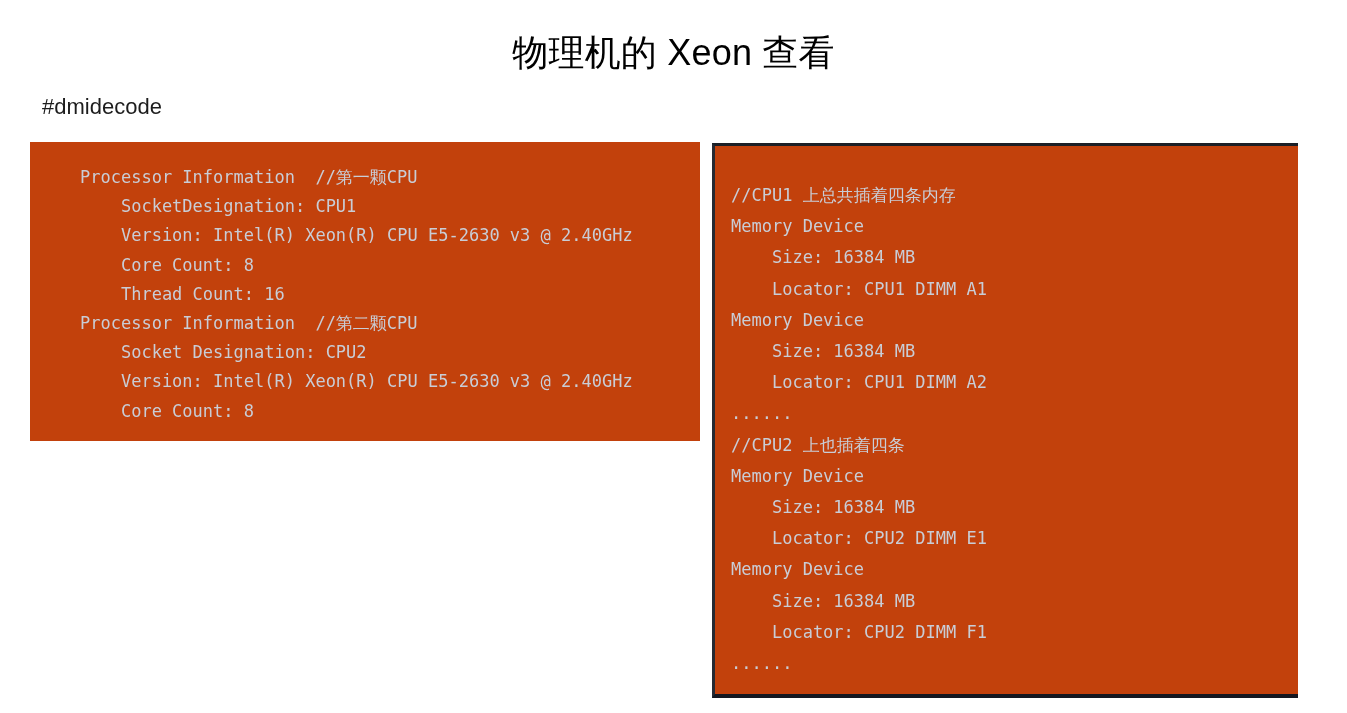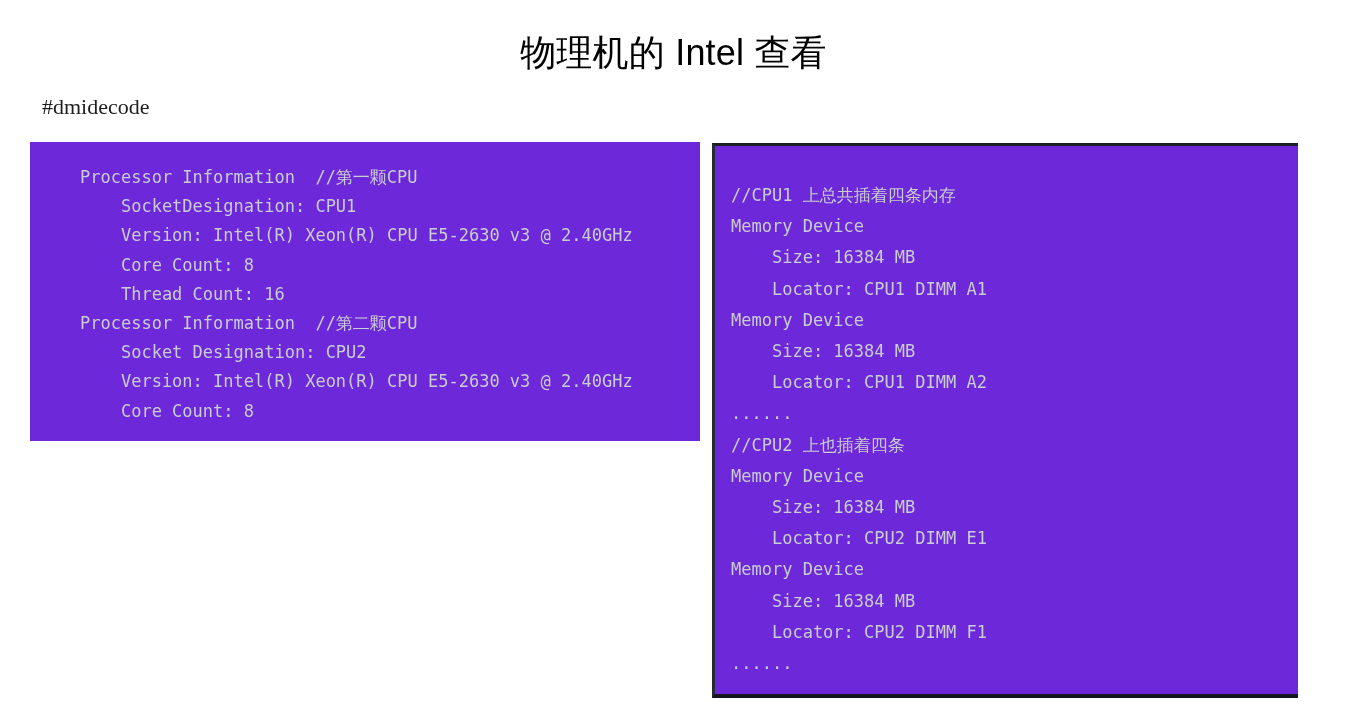--- a/index.html
+++ b/index.html
@@ -29,32 +29,32 @@
     color: #000000;
     white-space: pre;
     letter-spacing: 0.2px;
   }
 
   
   .command-caption {
     position: absolute;
     left: 42px;
     top: 92px;
-    font-family: Liberation Serif, serif;
+    font-family: Liberation Sans, sans-serif;
     font-size: 22px;
     font-weight: 400;
     line-height: 30px;
     color: #1d1d1d;
     white-space: pre;
   }
 
   
   .code-block {
     position: absolute;
-    background: #6d28d9;
+    background: #c2410c;
     box-sizing: border-box;
     overflow: hidden;
   }
   .code-block pre {
     margin: 0;
     font-family: "DejaVu Sans Mono", "Liberation Mono", monospace;
     font-size: 17px;
     line-height: 29.2px;
     color: #c9cdd6;
     white-space: pre;
@@ -83,21 +83,21 @@
     border-bottom: 4px solid #141720;
   }
   #memory-block pre {
     padding: 34px 0 0 16px;
     line-height: 31.2px;
   }
 </style>
 </head>
 <body>
 
-<h1 class="slide-title">物理机的 Intel 查看</h1>
+<h1 class="slide-title">物理机的 Xeon 查看</h1>
 
 <div class="command-caption">#dmidecode</div>
 
 <div class="code-block" id="cpu-block">
   <pre>Processor Information  //第一颗CPU
     SocketDesignation: CPU1
     Version: Intel(R) Xeon(R) CPU E5-2630 v3 @ 2.40GHz
     Core Count: 8
     Thread Count: 16
 Processor Information  //第二颗CPU

